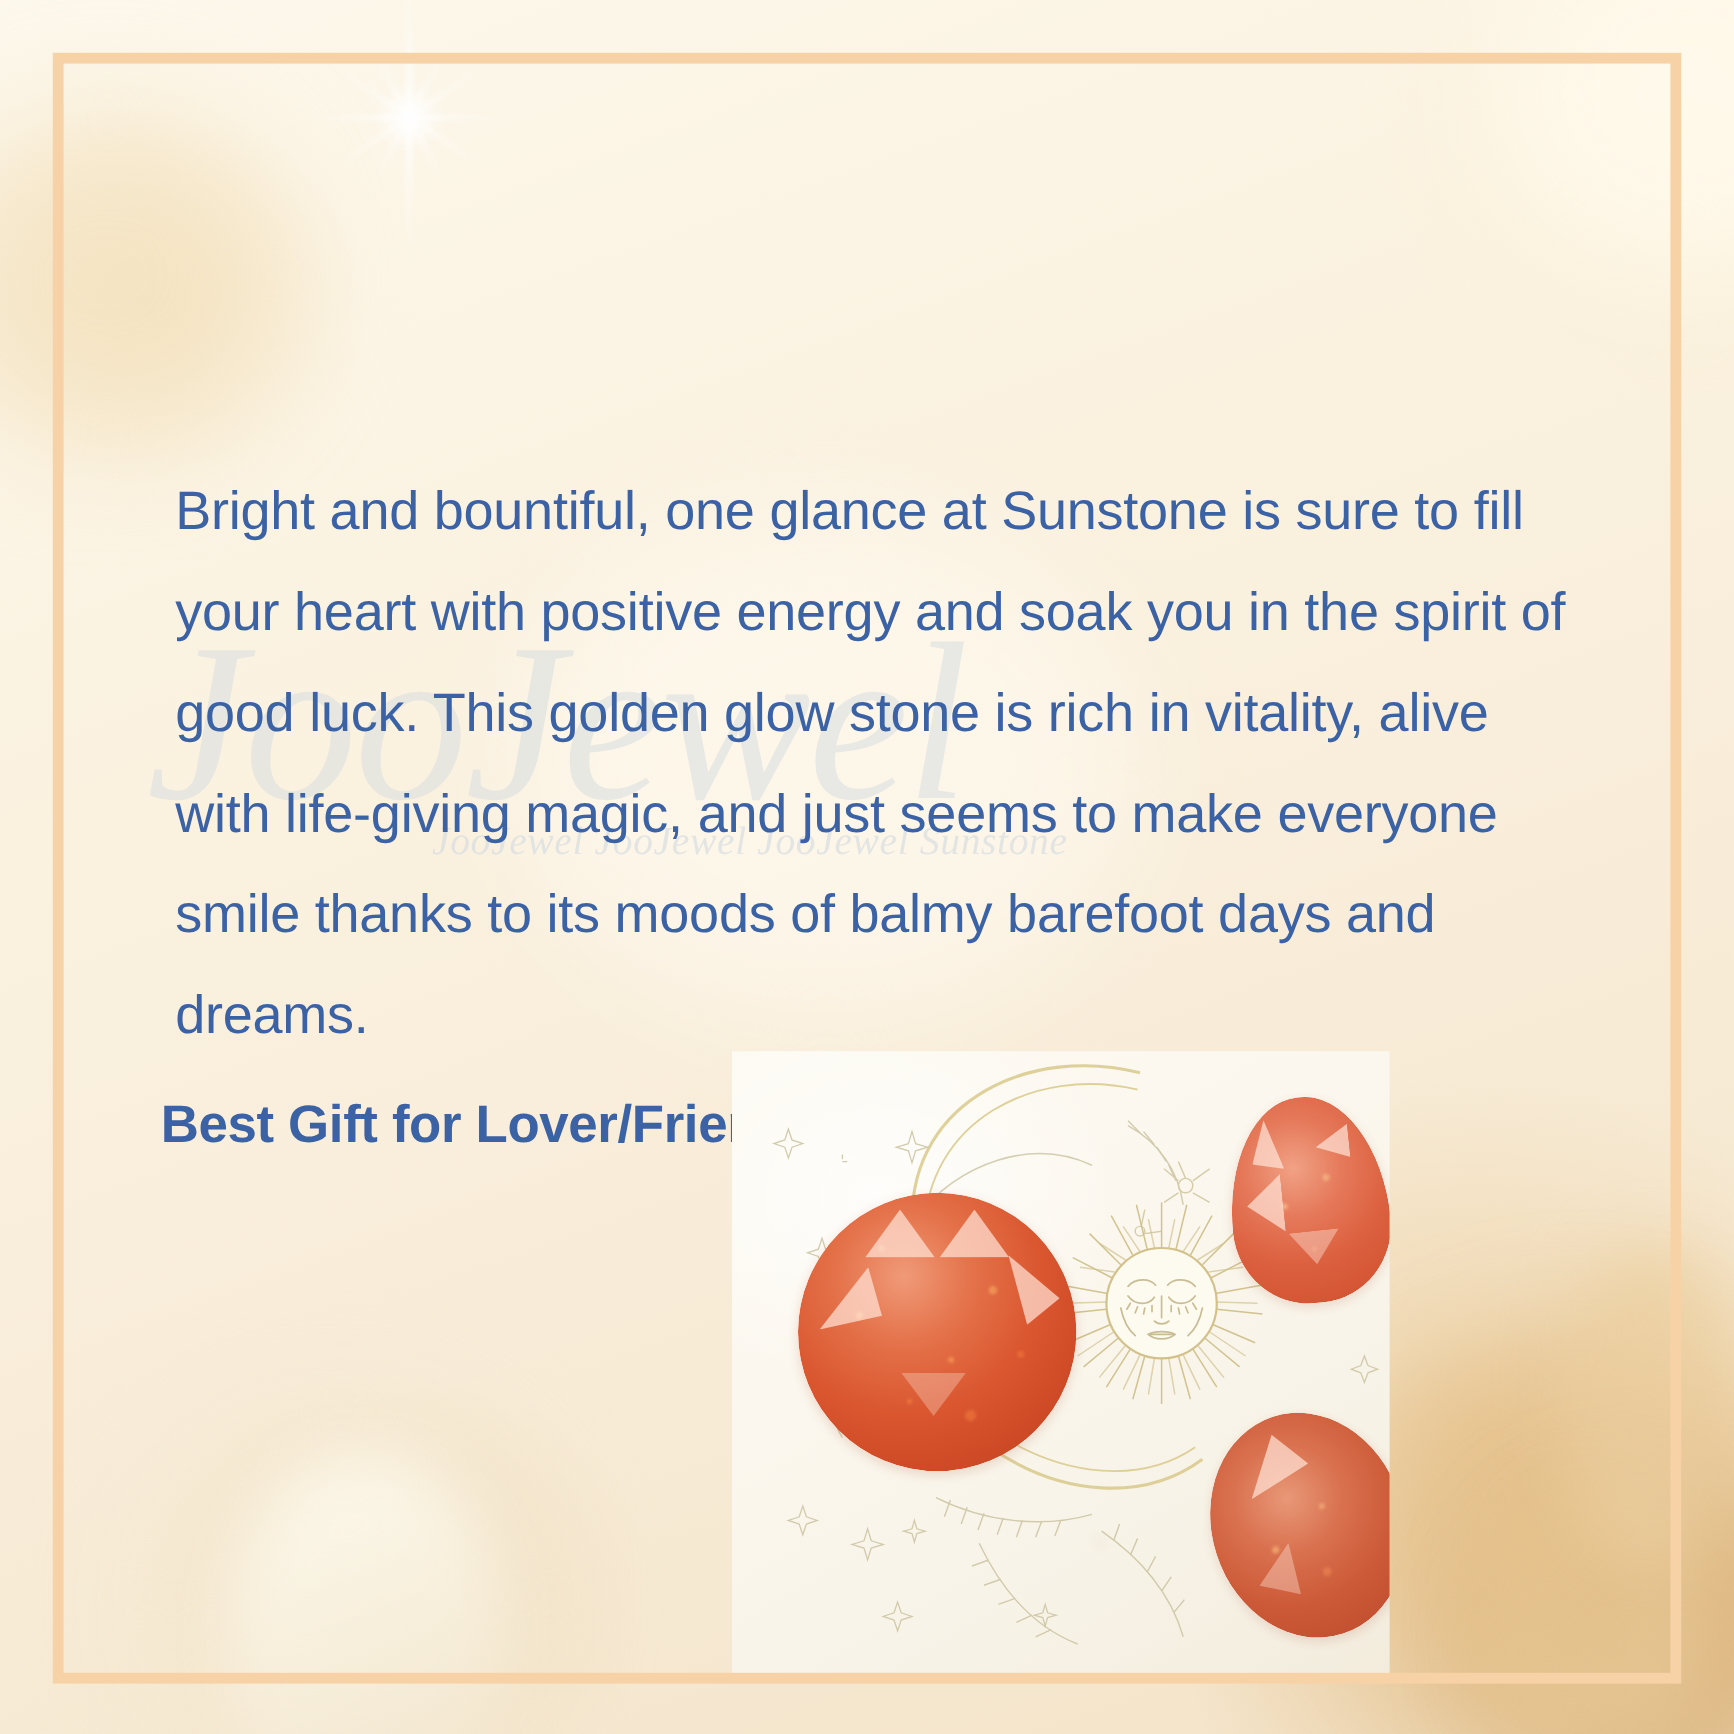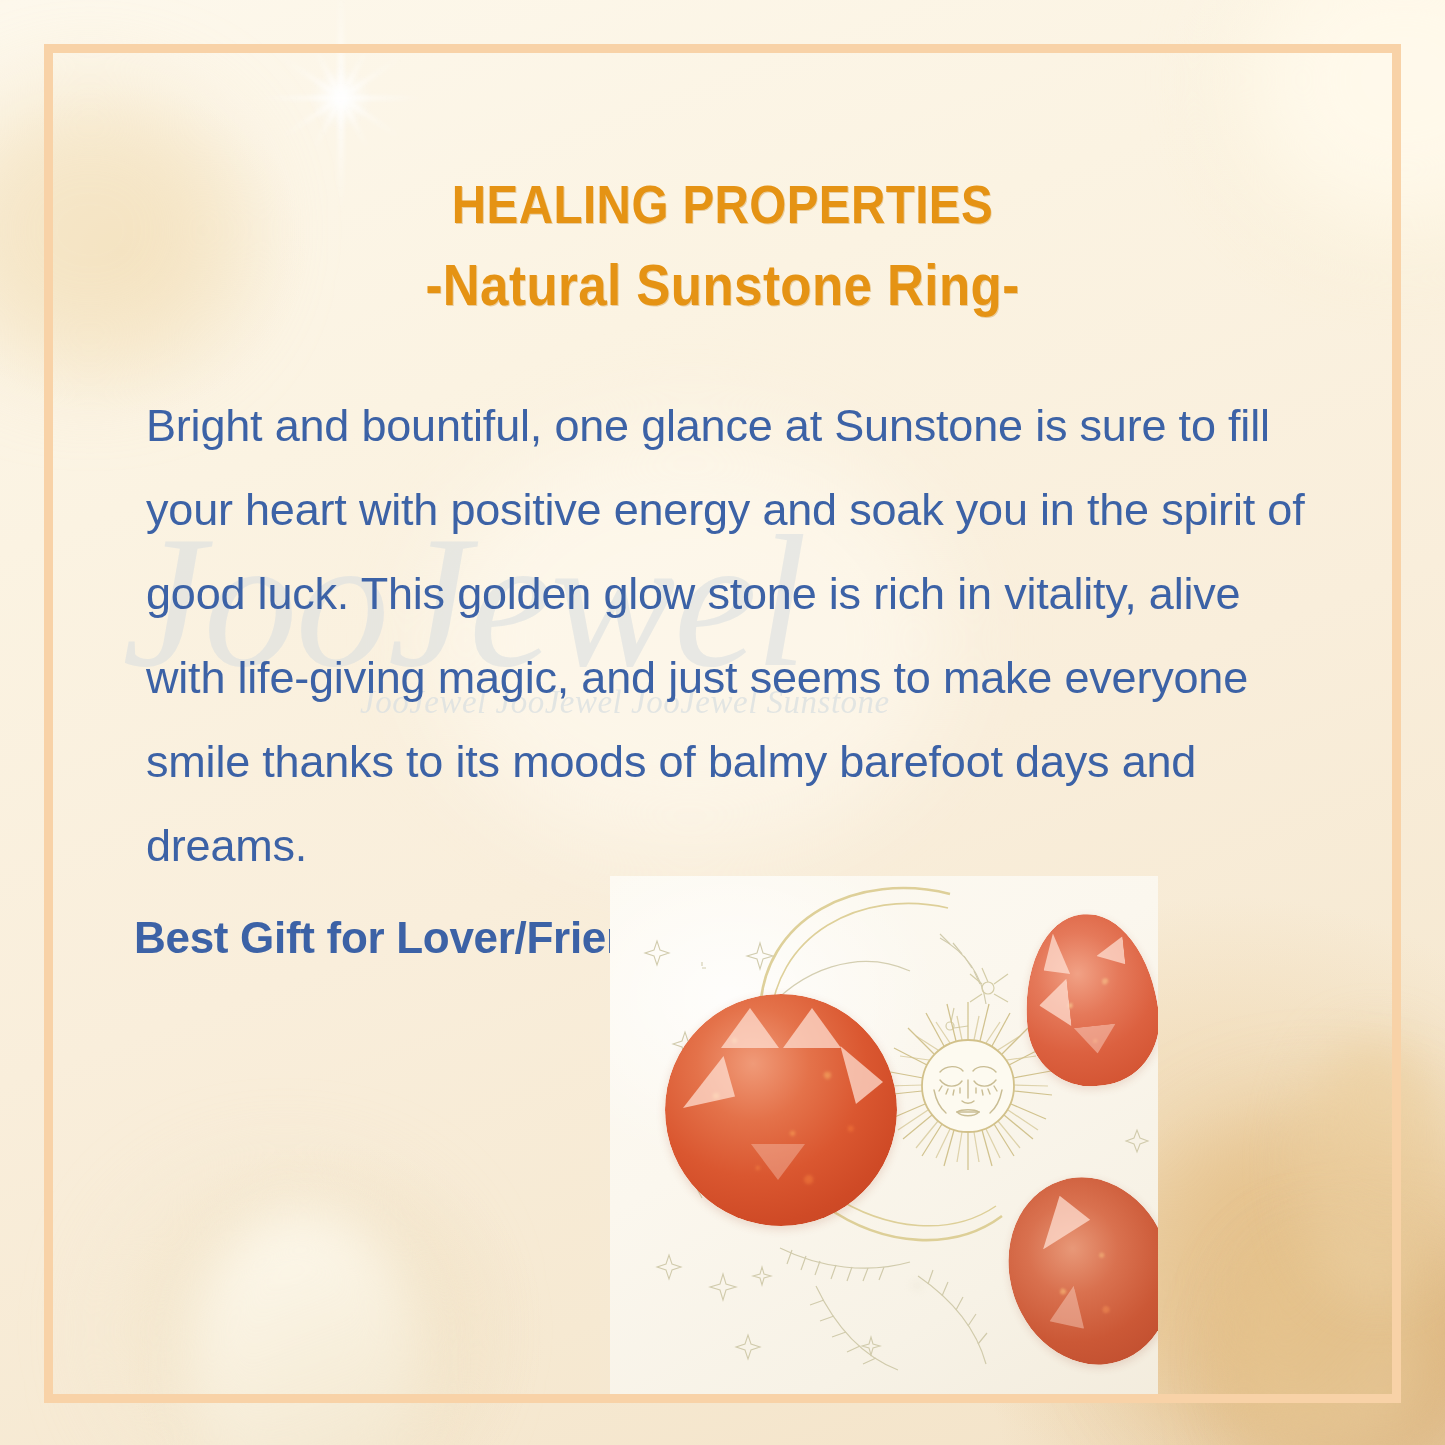--- a/index.html
+++ b/index.html
@@ -172,24 +172,20 @@
     <i style="width:175px;height:4px;margin:-2px 0 0 -87px;transform:rotate(0deg);"></i>
     <i style="width:150px;height:3px;margin:-1.5px 0 0 -75px;transform:rotate(34deg);"></i>
     <i style="width:150px;height:3px;margin:-1.5px 0 0 -75px;transform:rotate(-34deg);"></i>
     <i style="width:120px;height:2.5px;margin:-1.2px 0 0 -60px;transform:rotate(62deg);"></i>
     <i style="width:120px;height:2.5px;margin:-1.2px 0 0 -60px;transform:rotate(-62deg);"></i>
   </div>
 
   <div class="wm-big">JooJewel</div>
   <div class="wm-row">JooJewel JooJewel JooJewel Sunstone</div>
 
-  <div class="title-wrap">
-    <h1 class="title">HEALING PROPERTIES</h1>
-    <h2 class="subtitle">-Natural Sunstone Ring-</h2>
-  </div>
 
   <div class="copy">
     <p class="lead">Bright and bountiful, one glance at Sunstone is sure to fill your heart with positive energy and soak you in the spirit of good luck. This golden glow stone is rich in vitality, alive with life-giving magic, and just seems to make everyone smile thanks to its moods of balmy barefoot days and dreams.</p>
     <p class="gift">Best Gift for Lover/Friend/Family/Yourself</p>
   </div>
 
   <div class="photo">
     <div class="tex"></div>
 
     <div class="art">

